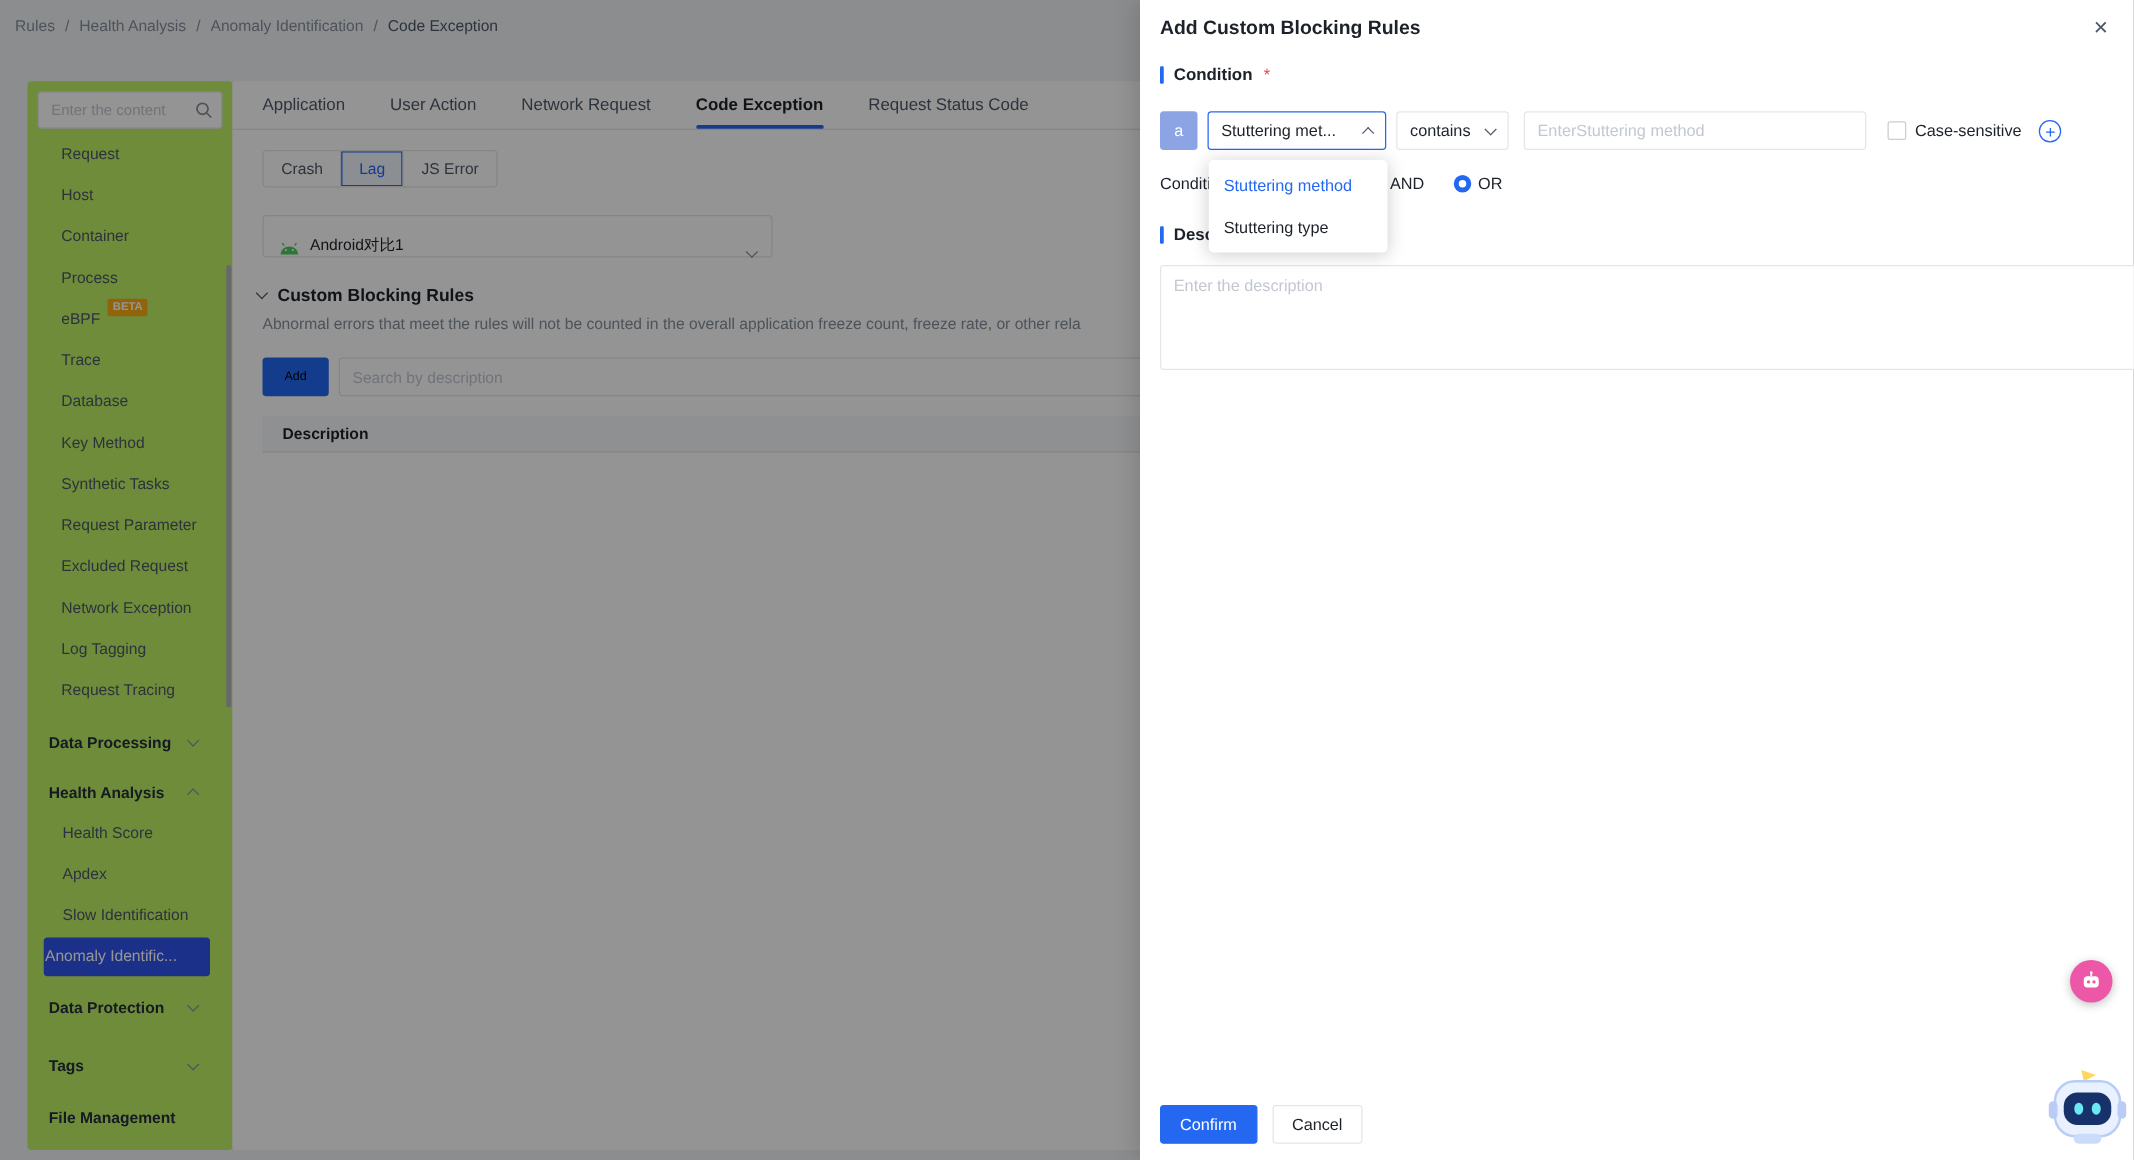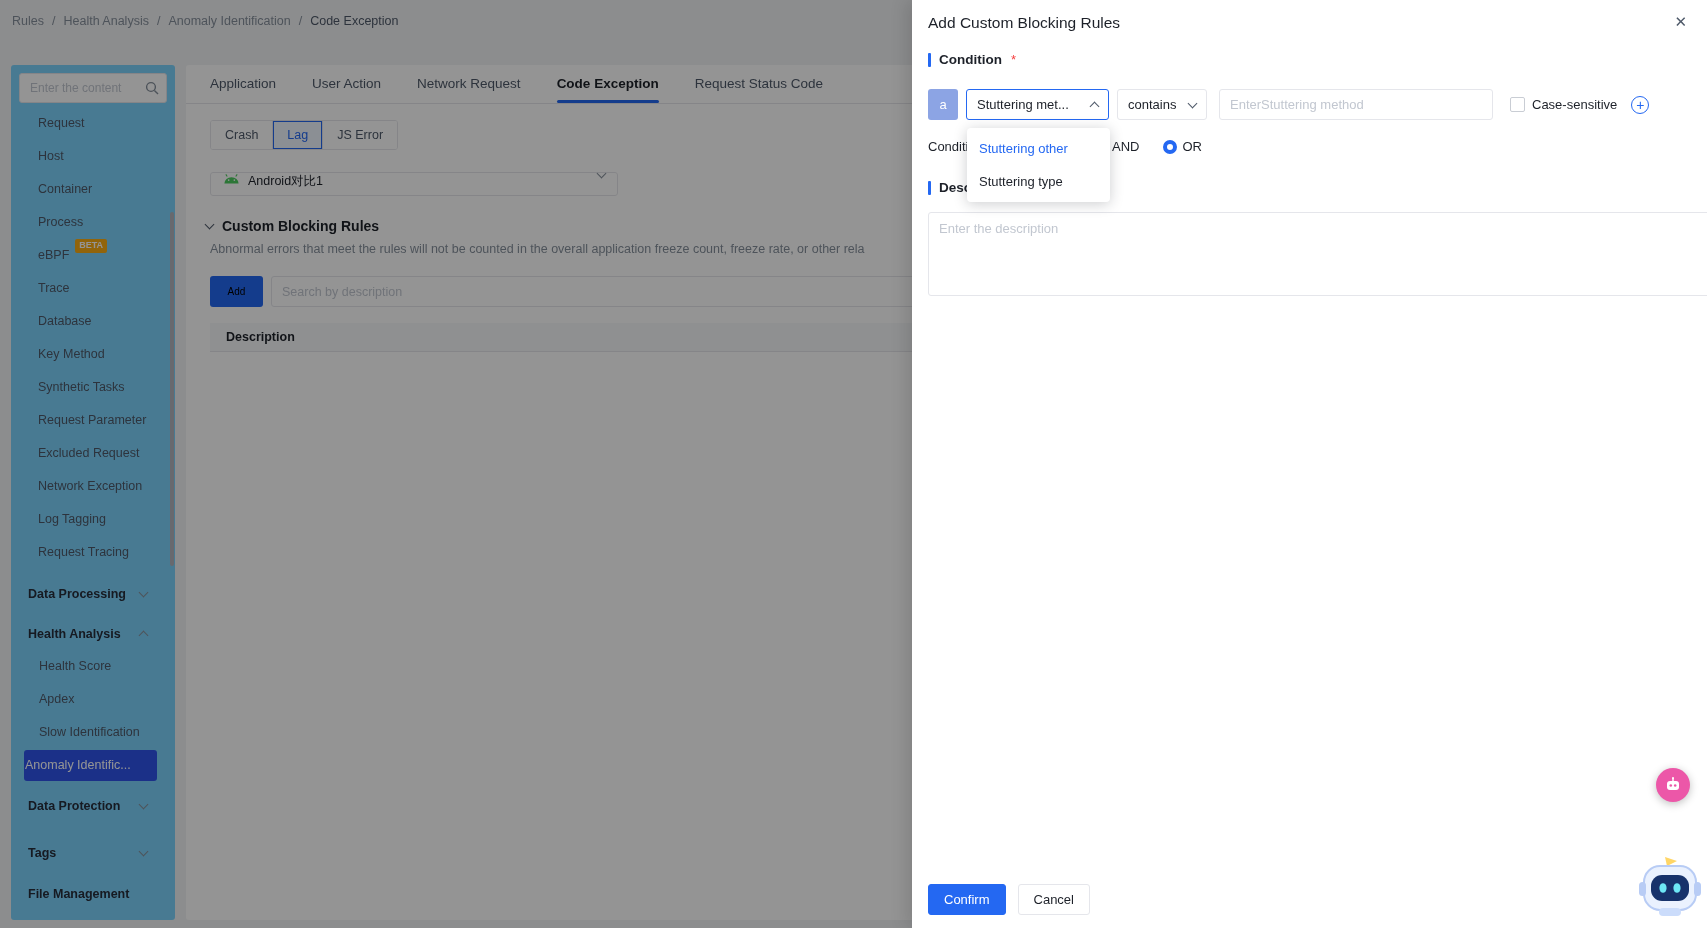--- a/index.html
+++ b/index.html
@@ -4,21 +4,21 @@
 <style>
   *{margin:0;padding:0;box-sizing:border-box;font-family:"Liberation Sans",sans-serif}
   html,body{width:1707px;height:928px}
   body{position:relative;background:#f2f3f5;overflow:hidden;color:#1d2129}
 
   
   .breadcrumb{position:absolute;top:14px;left:12px;font-size:12.5px;color:#86909c;display:flex;gap:8px;align-items:flex-start}
   .breadcrumb .last{color:#4e5969}
 
   
-  .sidebar{position:absolute;left:11px;top:65px;width:164px;height:855px;background:#7dd3fc;border-radius:3px;overflow:hidden}
+  .sidebar{position:absolute;left:22px;top:65px;width:164px;height:855px;background:#bef264;border-radius:3px;overflow:hidden}
   .side-search{position:relative;margin:8px 8px 4px}
   .side-search input{width:100%;height:30px;border:1px solid #e5e6eb;border-radius:3px;padding:0 26px 0 10px;font-size:12px;color:#4e5969;background:#fff;outline:none}
   .side-search input::placeholder{color:#c2c7d0}
   .side-search svg{position:absolute;right:8px;top:8px}
   .s-item{height:33px;line-height:33px;font-size:12.5px;color:#4e5969;padding-left:27px;white-space:nowrap;cursor:pointer;display:flex;align-items:flex-start}
   .s-sub{height:33px;line-height:33px;font-size:12.5px;color:#4e5969;padding-left:28px;white-space:nowrap;cursor:pointer}
   .s-sub.active{background:#2F54EB;color:#fff;border-radius:3px;margin:1px 18px 1px 13px;height:31px;line-height:31px;padding-left:1px;overflow:hidden}
   .s-group{height:33px;font-size:12.5px;font-weight:bold;color:#272e3b;padding-left:17px;display:flex;align-items:center;cursor:pointer}
   .s-group .chev{margin-left:auto;margin-right:28px}
   .mt8{margin-top:8px}.mt7{margin-top:7px}.mt14{margin-top:14px}
@@ -33,36 +33,36 @@
   
   .main{position:absolute;left:186px;top:65px;right:10px;bottom:8px;background:#fff;border-radius:3px;overflow:hidden}
   .tabs{display:flex;gap:36px;padding:11px 0 0 24px;height:39px;border-bottom:1px solid #e5e6eb}
   .tab{font-size:13.5px;color:#4e5969;position:relative;padding-bottom:11px;cursor:pointer;white-space:nowrap}
   .tab.active{color:#1d2129;font-weight:bold}
   .tab.active::after{content:"";position:absolute;left:0;right:0;bottom:0;height:3px;background:#2468F2;border-radius:2px}
   .seg{display:inline-flex;margin:16px 0 0 24px;border:1px solid #e5e6eb;border-radius:3px;overflow:hidden;vertical-align:top}
   .seg-btn{height:28px;line-height:28px;padding:0 14px;font-size:12.5px;color:#4e5969;border-right:1px solid #e5e6eb;background:#fff;cursor:pointer}
   .seg-btn:last-child{border-right:none}
   .seg-btn.active{background:#F0F6FF;color:#2468F2;box-shadow:inset 0 0 0 1px #2468F2}
-  .app-select{display:flex;align-items:flex-start;gap:8px;margin:22px 0 0 24px;width:408px;height:24px;border:1px solid #e5e6eb;border-radius:3px;padding:0 12px;font-size:12.5px;color:#1d2129;background:#fff;cursor:pointer}
+  .app-select{display:flex;align-items:flex-end;gap:8px;margin:22px 0 0 24px;width:408px;height:34px;border:1px solid #e5e6eb;border-radius:3px;padding:0 12px;font-size:12.5px;color:#1d2129;background:#fff;cursor:pointer}
   .app-select .chev{margin-left:auto}
   .section-h{display:flex;align-items:center;gap:9px;margin:22px 0 0 20px;font-size:14px;font-weight:bold;color:#1d2129}
   .rule-desc{margin:8px 0 0 24px;font-size:12.5px;color:#86909c;white-space:nowrap;overflow:hidden}
   .controls{display:flex;align-items:center;margin:20px 24px 0 24px}
   .add-btn{width:53px;height:31px;background:#2468F2;color:#000000;border:none;border-radius:3px;font-size:10px;cursor:pointer}
   .search-desc{flex:1;height:31px;border:1px solid #e5e6eb;border-radius:3px;padding:0 10px;font-size:12.5px;outline:none;margin-left:8px;background:#fff}
   .search-desc::placeholder{color:#c2c7d0}
   .tbl-header{margin:16px 24px 0 24px;height:29px;line-height:29px;background:#F7F8FA;font-size:12.5px;font-weight:600;color:#1d2129;padding-left:16px;border-bottom:1px solid #e5e6eb}
 
   
   .overlay{position:absolute;inset:0;background:rgba(0,0,0,0.42);z-index:40}
 
   
   .drawer{position:absolute;left:912px;top:0;width:795px;height:928px;background:#fff;z-index:50;box-shadow:-6px 0 16px rgba(0,0,0,0.12)}
-  .drawer-title{position:absolute;top:14px;left:16px;font-size:15.5px;font-weight:normal;color:#1d2129}
+  .drawer-title{position:absolute;top:14px;left:16px;font-size:15.5px;font-weight:bold;color:#1d2129}
   .drawer-close{position:absolute;top:13px;right:20px;font-size:15px;color:#4e5969;cursor:pointer}
   .fl{display:flex;align-items:center;gap:8px}
   .fl .bar{width:3px;height:14px;background:#2468F2;border-radius:1px}
   .fl b{font-size:13.5px;color:#1d2129}
   .fl .req{color:#F53F3F;margin-left:1px;font-size:13px}
   .fl.cond-l{position:absolute;left:16px;top:52px}
   .fl.desc-l{position:absolute;left:16px;top:180px}
   .cond-row{position:absolute;left:16px;top:89px;display:flex;align-items:center}
   .chip{width:30px;height:31px;border-radius:3px;background:#8CA4E4;color:#fff;font-size:13px;display:flex;align-items:center;justify-content:center}
   .sel{height:31px;border:1px solid #e5e6eb;border-radius:3px;background:#fff;display:flex;align-items:center;padding:0 10px;font-size:13px;color:#1d2129;cursor:pointer}
@@ -258,21 +258,21 @@
   </div>
 
   <div class="fl desc-l">
     <span class="bar"></span>
     <b>Description</b>
   </div>
 
   <textarea class="desc-textarea" placeholder="Enter the description" style=""></textarea>
 
   <div class="dropdown">
-    <div class="opt selected">Stuttering other</div>
+    <div class="opt selected">Stuttering method</div>
     <div class="opt">Stuttering type</div>
   </div>
 
   <div class="drawer-footer">
     <button class="btn primary">Confirm</button>
     <button class="btn">Cancel</button>
   </div>
 </section>
 
 <div class="pink-badge">

